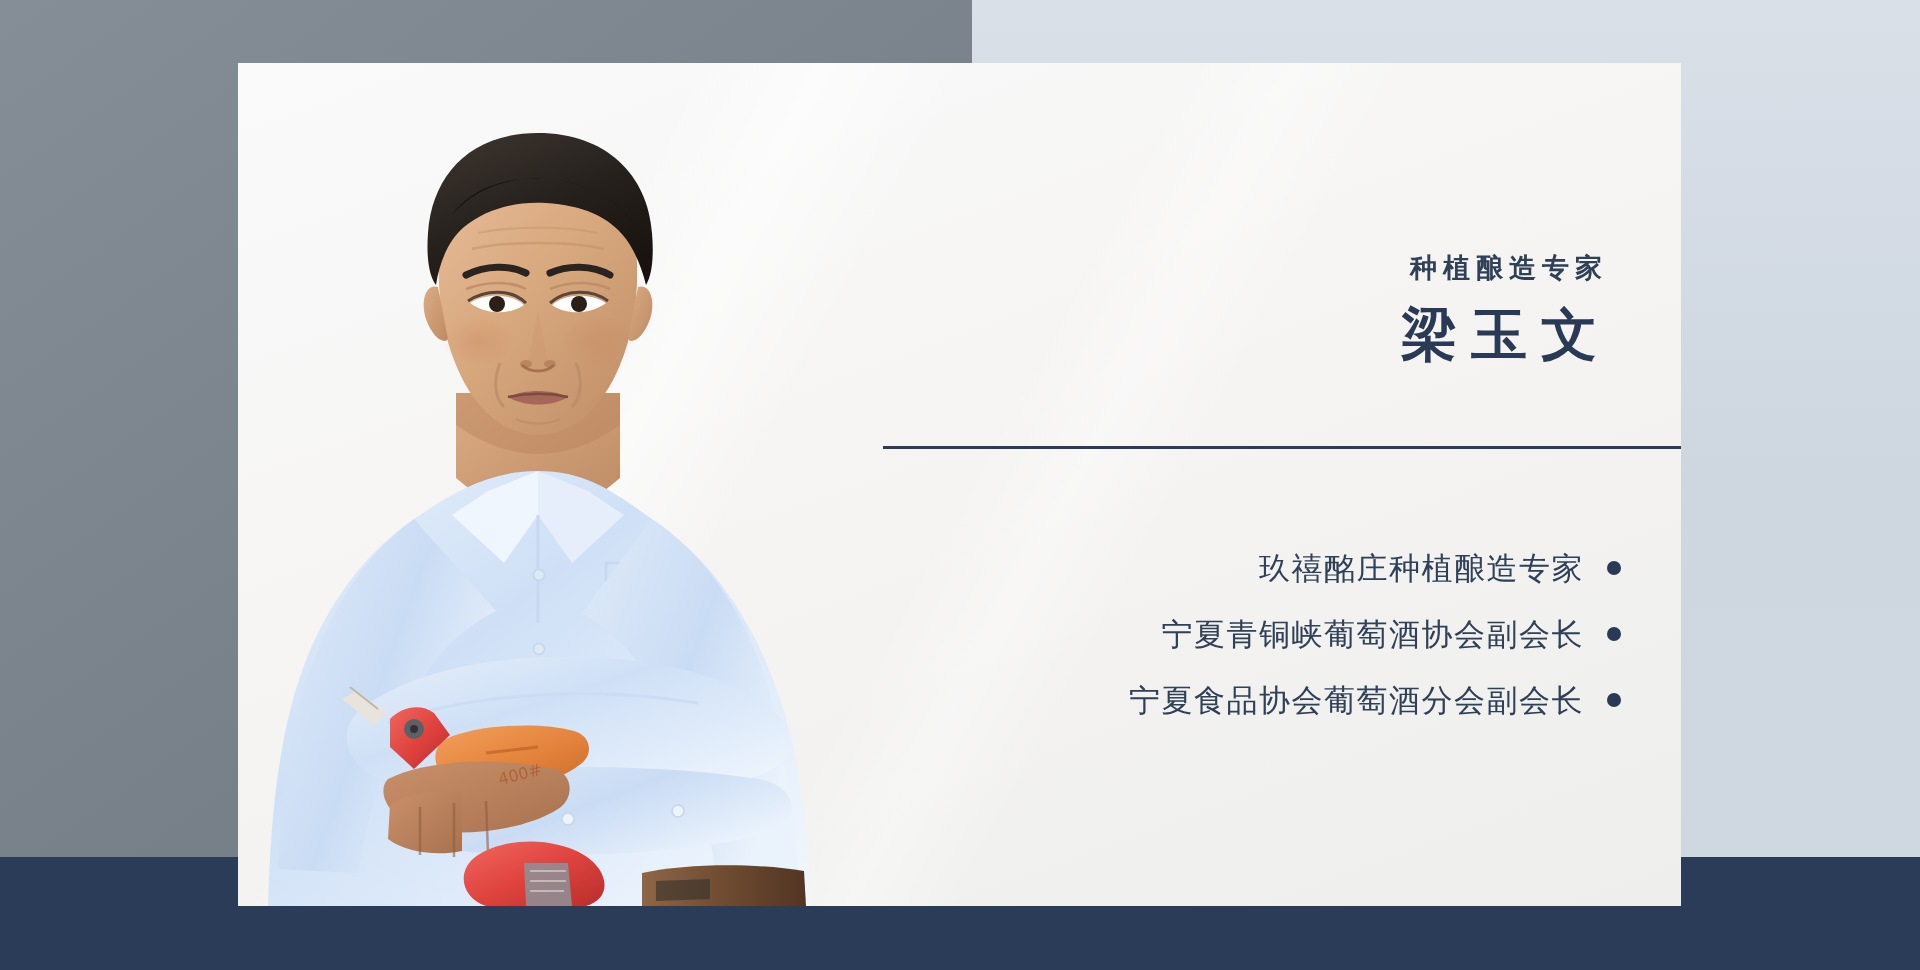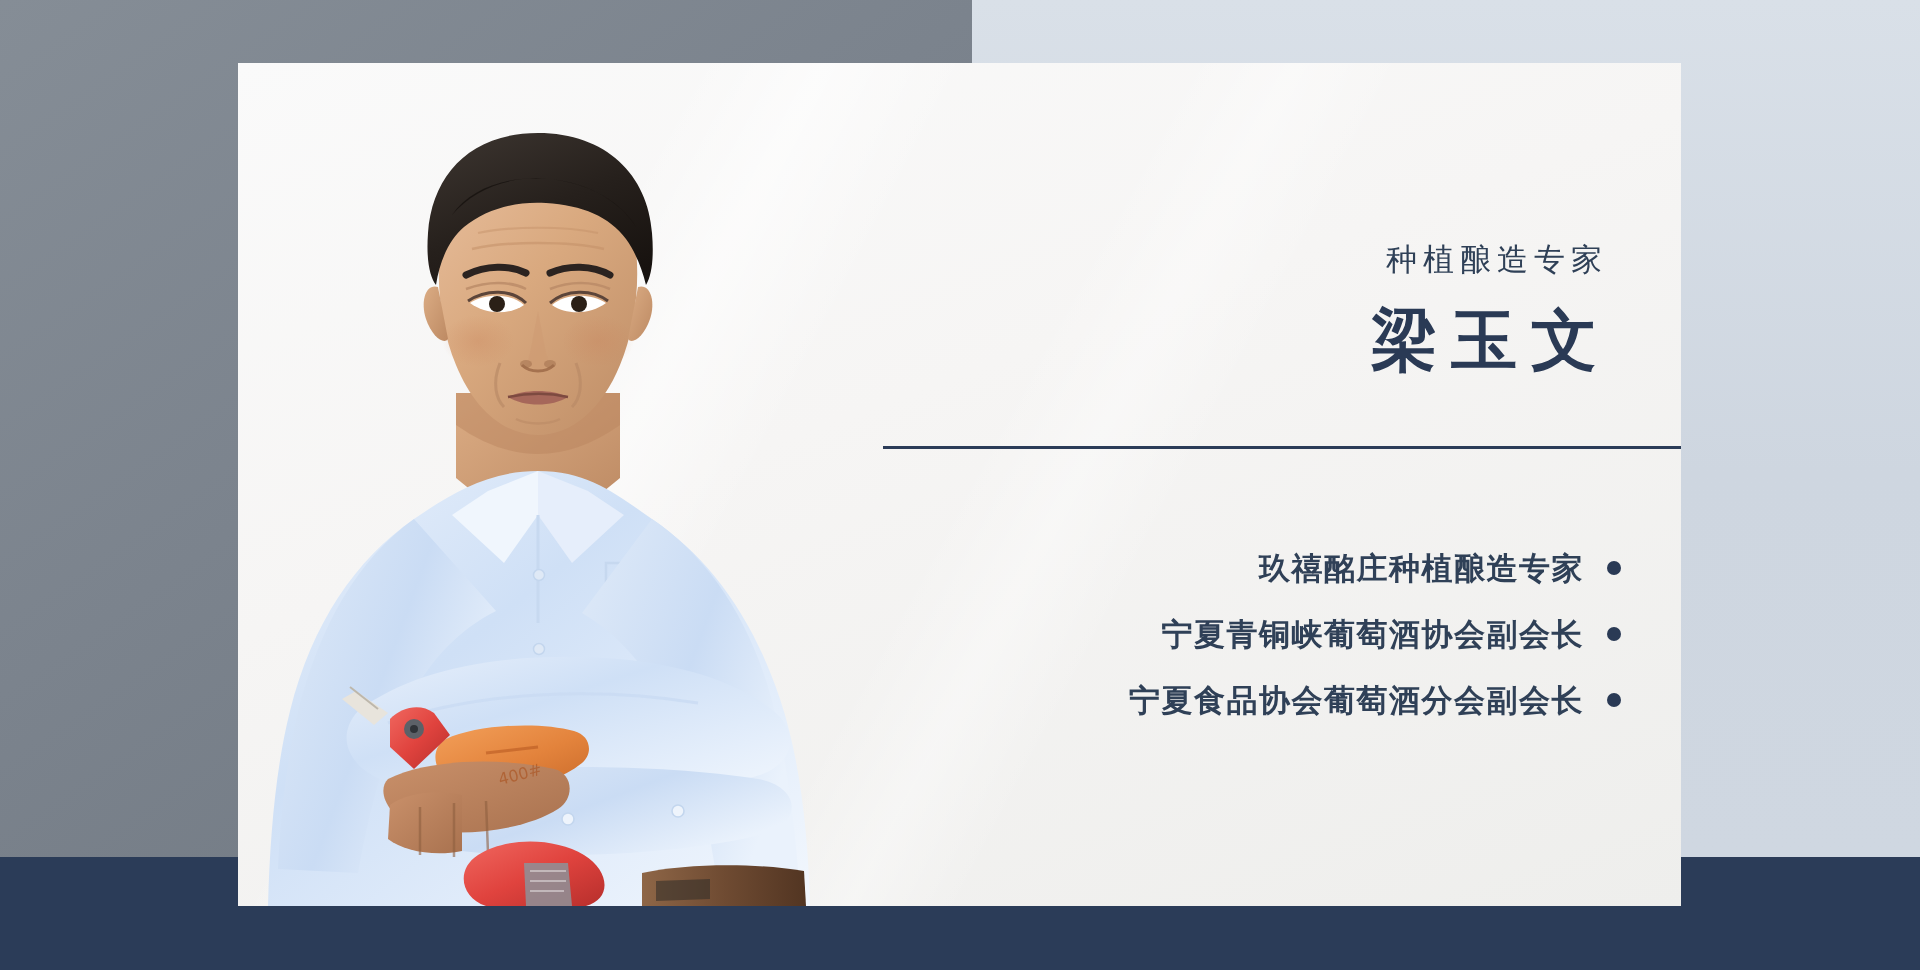--- a/index.html
+++ b/index.html
@@ -46,30 +46,30 @@
     overflow:hidden;
   }
   .portrait svg { display:block; width:640px; height:843px; }
 
   
   .text-col {
     position:absolute; left:700px; top:0; width:743px; height:843px;
   }
 
   .subtitle {
-    position:absolute; right:73px; top:181px;
-    font-size:31px; line-height:1; color:#2f4057;
+    position:absolute; right:73px; top:192px;
+    font-size:27px; line-height:1; color:#2f4057;
     letter-spacing:6px; text-indent:6px;
-    white-space:nowrap; font-weight:400;
+    white-space:nowrap; font-weight:700;
   }
 
   .name {
     position:absolute; right:70px; top:243px;
     font-family:Liberation Serif, serif;
-    font-size:66px; line-height:1.05; color:#2a3a55;
+    font-size:56px; line-height:1.05; color:#2a3a55;
     letter-spacing:14px; text-indent:14px;
     white-space:nowrap; font-weight:700;
   }
 
   .rule {
     position:absolute; left:-55px; top:382px; width:897px; height:5px;
   }
   .rule-line {
     position:absolute; left:0; top:1px; width:890px; height:3px;
     background:#2b3c58;
@@ -79,21 +79,21 @@
     position:absolute; right:60px; top:478px;
     display:flex; flex-direction:column; align-items:flex-end;
   }
   .cred-row {
     display:flex; align-items:center; justify-content:flex-end;
     height:54px; margin-bottom:12px;
   }
   .cred-row:last-child { margin-bottom:0; }
   .cred-text {
     font-size:31px; line-height:1; color:#2f4057;
-    letter-spacing:1.5px; white-space:nowrap; font-weight:700;
+    letter-spacing:1.5px; white-space:nowrap; font-weight:400;
   }
   .cred-dot {
     width:14px; height:14px; border-radius:50%;
     background:#2a3a55; margin-left:23px; flex:0 0 auto;
   }
 </style>
 </head>
 <body>
 
 <div id="stage">

